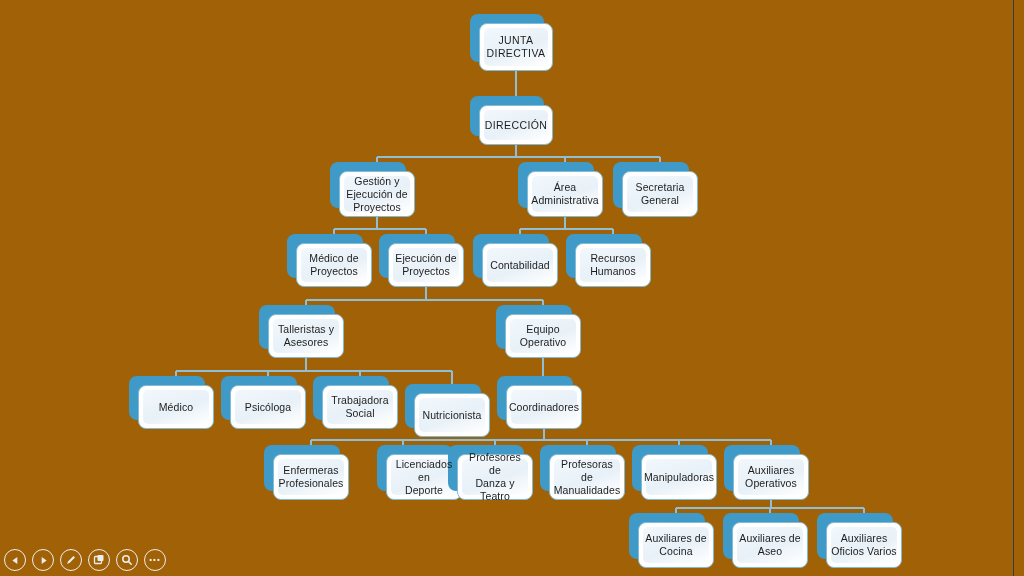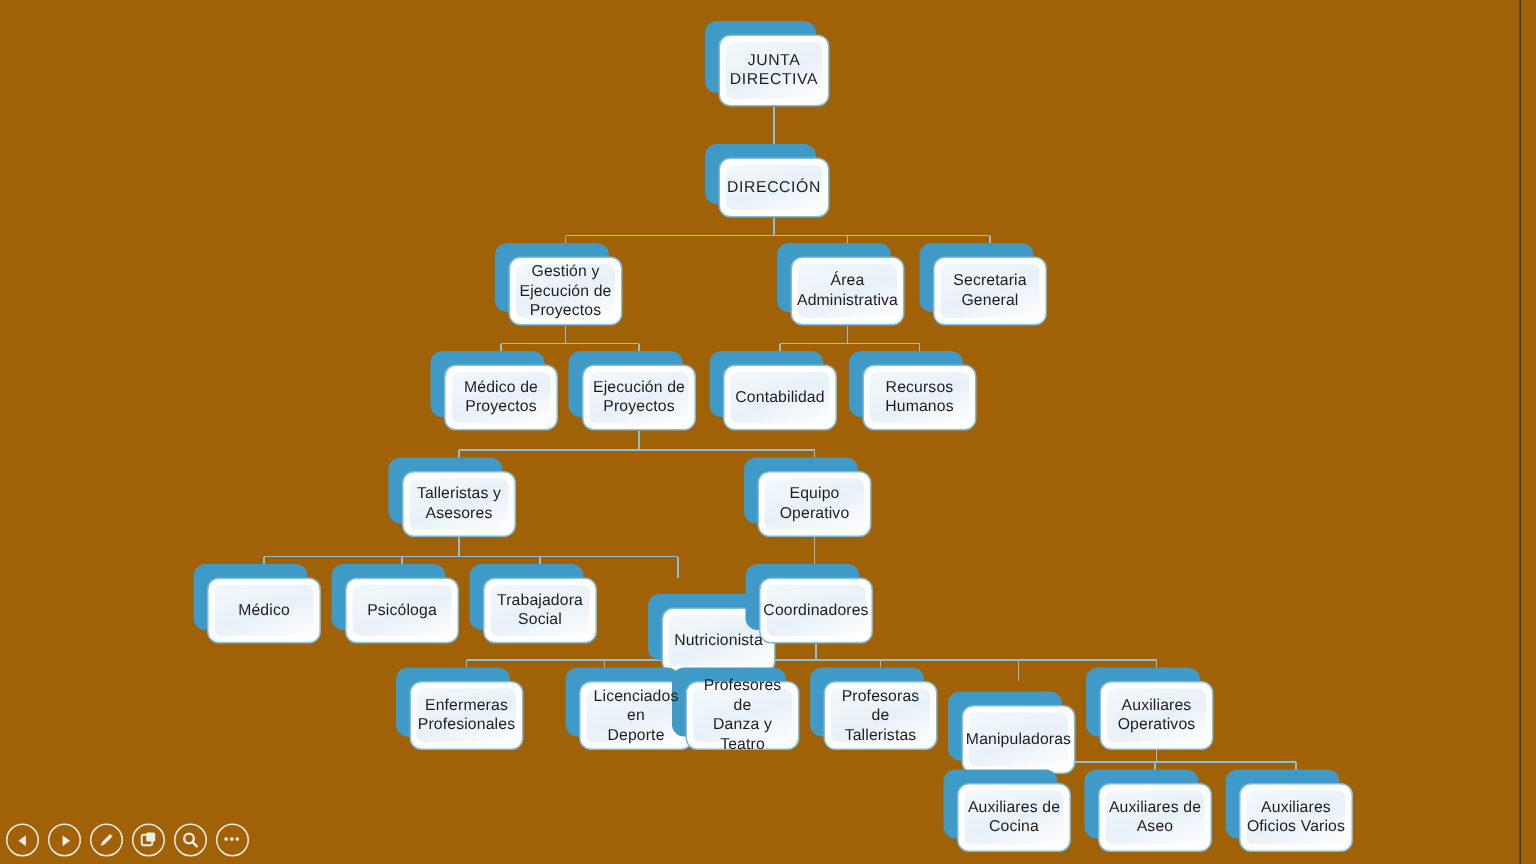--- a/index.html
+++ b/index.html
@@ -261,21 +261,21 @@
         </div>
       </div>
       <div class="node" style="left: 313px; top: 376px; width: 76px; height: 44px;">
         <div class="shadowbox"></div>
         <div class="facebox">
           <div class="inner"></div>
           <div class="label">Trabajadora
 Social</div>
         </div>
       </div>
-      <div class="node" style="left: 405px; top: 396px; width: 76px; height: 44px; margin-left: 27px;">
+      <div class="node" style="left: 405px; top: 384px; width: 76px; height: 44px;">
         <div class="shadowbox"></div>
         <div class="facebox">
           <div class="inner"></div>
           <div class="label">Nutricionista</div>
         </div>
       </div>
       <div class="node" style="left: 497px; top: 376px; width: 76px; height: 44px;">
         <div class="shadowbox"></div>
         <div class="facebox">
           <div class="inner"></div>
@@ -304,24 +304,24 @@
           <div class="inner"></div>
           <div class="label">Profesores de
 Danza y Teatro</div>
         </div>
       </div>
       <div class="node" style="left: 540px; top: 445px; width: 76px; height: 46px;">
         <div class="shadowbox"></div>
         <div class="facebox">
           <div class="inner"></div>
           <div class="label">Profesoras de
-Talleristas</div>
-        </div>
-      </div>
-      <div class="node" style="left: 632px; top: 461px; width: 76px; height: 46px;">
+Manualidades</div>
+        </div>
+      </div>
+      <div class="node" style="left: 632px; top: 445px; width: 76px; height: 46px;">
         <div class="shadowbox"></div>
         <div class="facebox">
           <div class="inner"></div>
           <div class="label">Manipuladoras</div>
         </div>
       </div>
       <div class="node" style="left: 724px; top: 445px; width: 76px; height: 46px;">
         <div class="shadowbox"></div>
         <div class="facebox">
           <div class="inner"></div>

